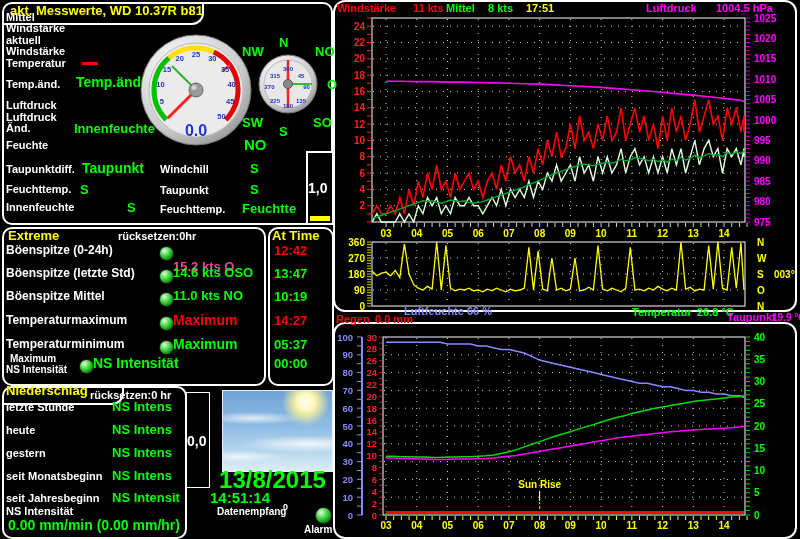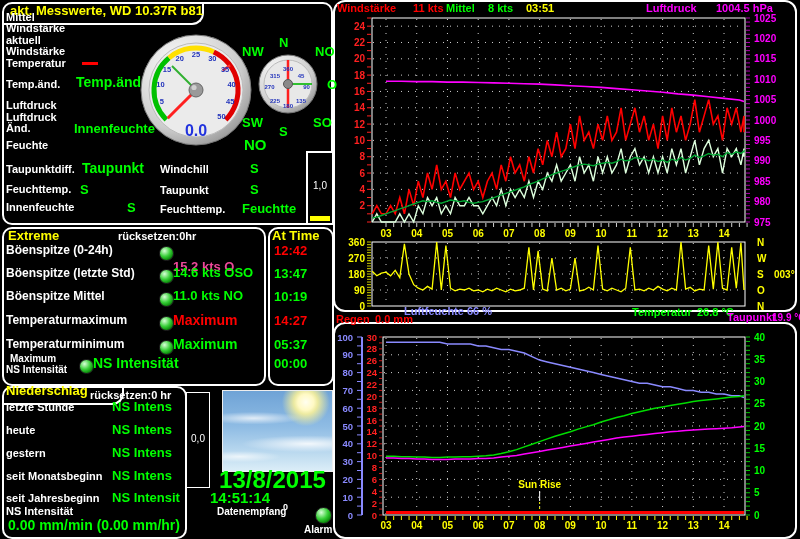--- a/index.html
+++ b/index.html
@@ -13,21 +13,21 @@
   .nb{font-weight:normal;}
   .w{color:#ffffff}.g{color:#00ff00}.y{color:#ffff00}.r{color:#ff0000}
   .m{color:#ff00ff}.b{color:#8a8aff}
   .f9{font-size:9px}.f10{font-size:10px}.f11{font-size:11px}.f12{font-size:12px}
   .f13{font-size:13px}.f14{font-size:14px}.f15{font-size:15px}.f20{font-size:24px}
   .led{position:absolute;width:13px;height:13px;border-radius:50%;z-index:3;border:1px solid #222;
        background:radial-gradient(circle at 35% 30%, #d9ffd9 0%, #38d038 45%, #0a8a0a 75%, #064e06 100%);}
   .dash{position:absolute;background:#ff0000;z-index:3;}
   .bar{position:absolute;border:2px solid #fff;background:#000;z-index:3;}
   .bar .fillYellow{position:absolute;left:2px;right:2px;bottom:2px;height:5px;background:#ffff00;}
-  .bar .lbl{position:absolute;width:100%;text-align:center;color:#fff;font-size:10px;font-weight:normal;}
+  .bar .lbl{position:absolute;width:100%;color:#fff;font-size:14px;font-weight:bold;}
   #sky{position:absolute;left:222px;top:390px;width:109px;height:80px;z-index:3;border:1px solid #eee;
     background:
       radial-gradient(circle at 76% 14%, #fffef0 0px, #fff9c4 8px, rgba(255,244,150,0.85) 12px, rgba(255,244,150,0) 24px),
       radial-gradient(ellipse 70px 9px at 28% 34%, rgba(255,255,255,0.75), rgba(255,255,255,0) 70%),
       radial-gradient(ellipse 95px 12px at 78% 66%, rgba(255,255,255,0.85), rgba(255,255,255,0) 70%),
       radial-gradient(ellipse 60px 8px at 15% 82%, rgba(255,255,255,0.7), rgba(255,255,255,0) 70%),
       linear-gradient(180deg,#6fa3d6 0%,#8fbce4 45%,#bfdcf0 80%,#dceef8 100%);}
   .gsvg{position:absolute;z-index:3;}
 </style>
 </head>
@@ -647,21 +647,21 @@
 <span class="t g f15" style="left:210px;top:490px;width:125px;text-align:left">14:51:14</span>
 <span class="t w f10 nb" style="left:217px;top:507px">Datenempfang</span>
 <span class="t w f9" style="left:283px;top:503px">0</span>
 <div class="led" style="left:315px;top:507px;width:15px;height:15px"></div>
 <span class="t w f10 nb" style="left:304px;top:525px">Alarm</span>
 
 <span class="t r f11" style="left:337px;top:3px">Windstärke</span>
 <span class="t r f11" style="left:413px;top:3px">11 kts</span>
 <span class="t g f11" style="left:446px;top:3px">Mittel</span>
 <span class="t g f11" style="left:488px;top:3px">8 kts</span>
-<span class="t y f11" style="left:526px;top:3px">03:51</span>
+<span class="t y f11" style="left:526px;top:3px">17:51</span>
 <span class="t m f11" style="left:646px;top:3px">Luftdruck</span>
 <span class="t m f11" style="left:716px;top:3px">1004.5 hPa</span>
 <span class="t r f11" style="left:336px;top:314px">Regen</span>
 <span class="t r f11" style="left:375px;top:314px">0.0 mm</span>
 <span class="t b f11" style="left:404px;top:306px">Luftfeuchte 66 %</span>
 <span class="t g f11" style="left:632px;top:307px">Temperatur</span>
 <span class="t g f11" style="left:697px;top:307px">26.8 °C</span>
 <span class="t m f11" style="left:727px;top:312px">Taupunkt</span>
 <span class="t m f10" style="left:772px;top:313px">19.9 °C</span>
 

